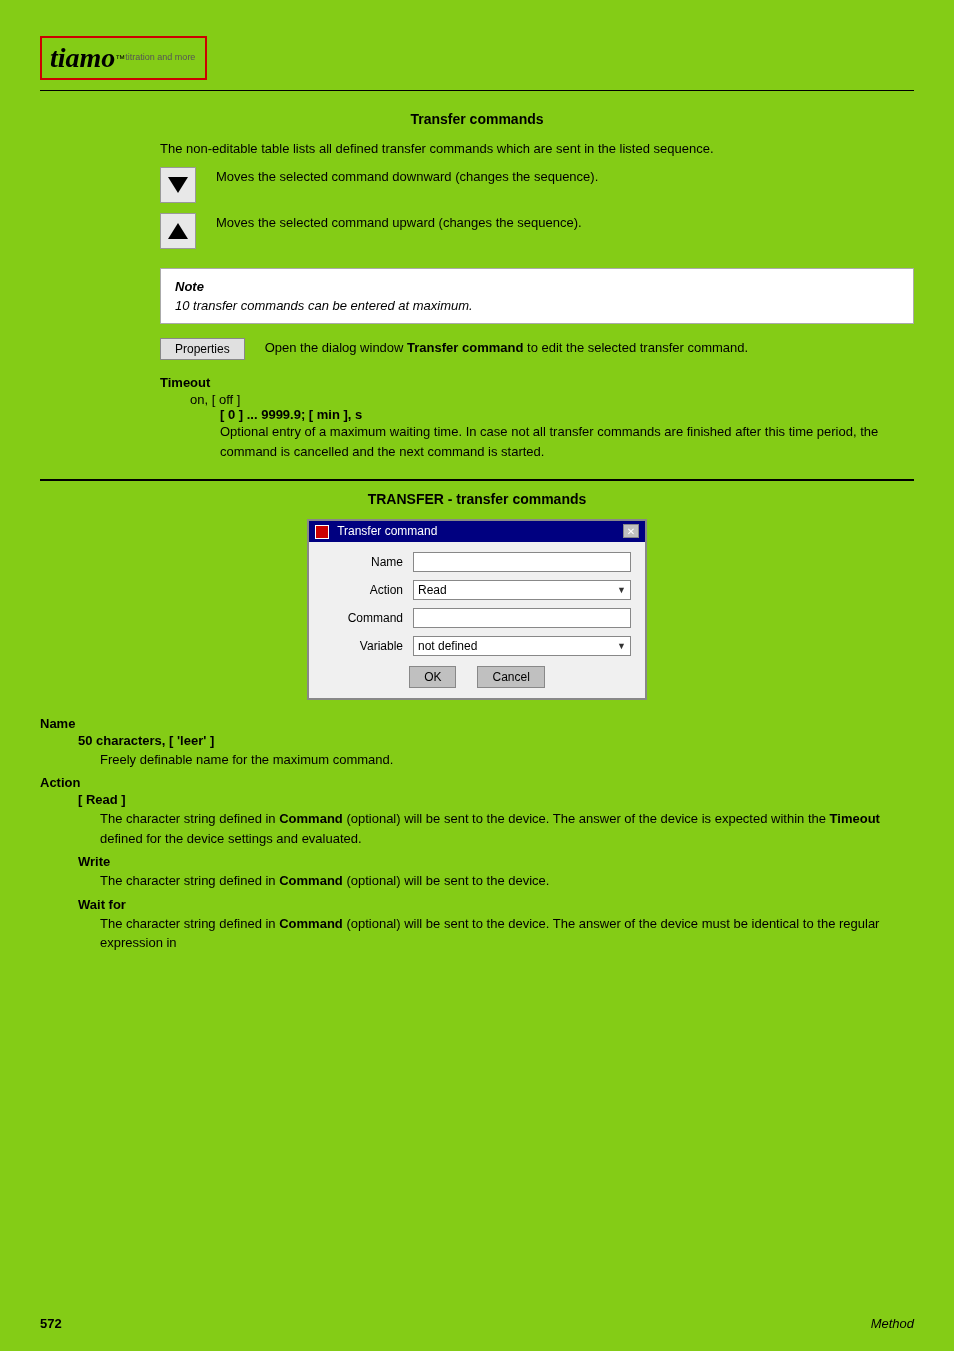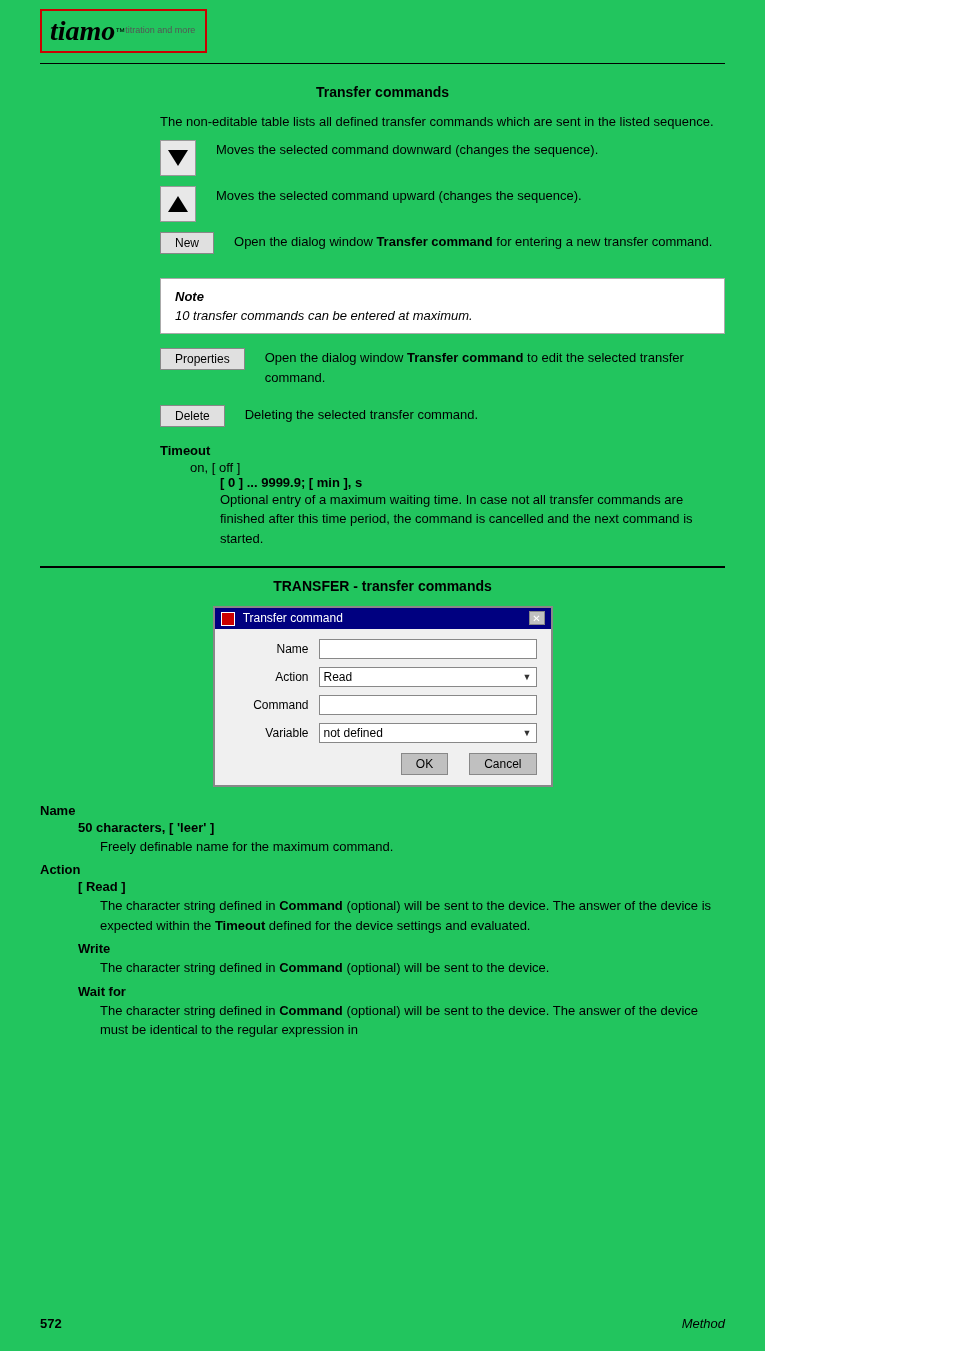--- a/index.html
+++ b/index.html
@@ -6,24 +6,24 @@
     body {
       font-family: Arial, sans-serif;
       font-size: 13px;
       background: #fff;
       color: #000;
       width: 954px;
       min-height: 1351px;
       padding: 0;
     }
     .page {
-      width: 765px;
+      width: 954px;
       min-height: 1351px;
-      background: #22c55e;
-      padding: 9px 40px 30px 40px;
+      background: #84cc16;
+      padding: 36px 40px 30px 40px;
       position: relative;
     }
     .logo-area {
       border-bottom: 1px solid #000;
       padding-bottom: 10px;
       margin-bottom: 20px;
     }
     .logo {
       display: inline-block;
     }
@@ -228,21 +228,21 @@
       justify-content: space-between;
       padding: 0 4px;
       position: relative;
     }
     .dialog-select-arrow {
       font-size: 9px;
       color: #333;
     }
     .dialog-buttons {
       display: flex;
-      justify-content: flex-end;
+      justify-content: center;
       margin-top: 10px;
       gap: 21px;
     }
     .dialog-btn {
       border: 1px solid #888;
       background: #c0c0c0;
       padding: 3px 14px;
       font-size: 12px;
       cursor: pointer;
     }
@@ -308,39 +308,31 @@
       <p>Moves the selected command downward (changes the sequence).</p>
     </div>
 
     <div class="icon-btn-row">
       <div class="icon-box">
         <div class="arrow-up"></div>
       </div>
       <p>Moves the selected command upward (changes the sequence).</p>
     </div>
 
-    <div class="btn-row">
-      <div class="btn">New</div>
-      <p><span>Open the dialog window </span><b>Transfer command</b><span> for entering a new transfer command.</span></p>
-    </div>
 
     <div class="note-box">
       <div class="note-title">Note</div>
       <div class="note-text">10 transfer commands can be entered at maximum.</div>
     </div>
 
     <div class="btn-row">
       <div class="btn">Properties</div>
       <p><span>Open the dialog window </span><b>Transfer command</b><span> to edit the selected transfer command.</span></p>
     </div>
 
-    <div class="btn-row">
-      <div class="btn">Delete</div>
-      <p>Deleting the selected transfer command.</p>
-    </div>
 
     <div class="field-section">
       <div class="field-label">Timeout</div>
       <div class="field-subhead">on, [ off ]</div>
       <div class="field-range">[ 0 ] ... 9999.9; [ min ], s</div>
       <div class="field-desc">Optional entry of a maximum waiting time. In case not all transfer commands are finished after this time period, the command is cancelled and the next command is started.</div>
     </div>
   </div>
 
   <div class="section-divider"></div>

